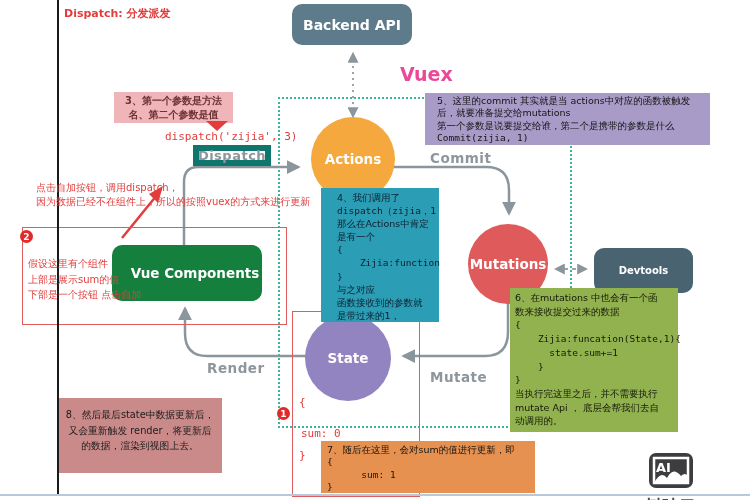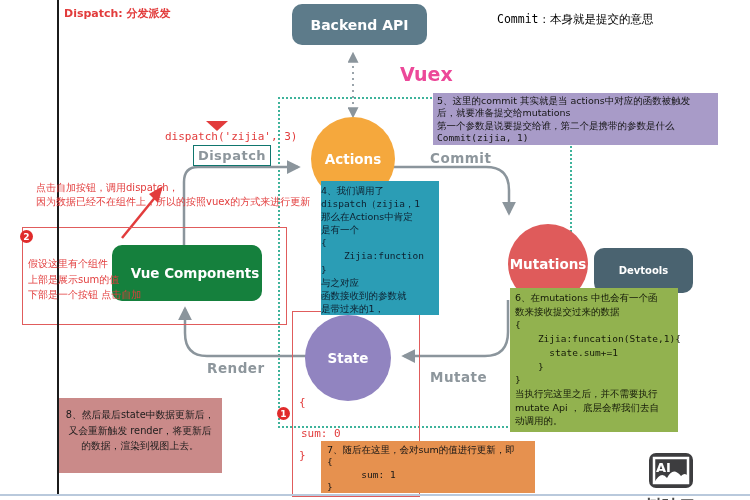--- a/index.html
+++ b/index.html
@@ -8,50 +8,50 @@
 
   .abs { position:absolute; }
   svg.layer { position:absolute; left:0; top:0; z-index:2; pointer-events:none; }
 
   
   .vuex-box { left:278px; top:97px; width:294px; height:331px; border:2px dotted #3eb39b; z-index:1; }
 
   
   .node { display:flex; align-items:center; justify-content:center; color:#fff; font-weight:bold; z-index:3; }
   .rect-node { border-radius:10px; }
-  .backend { left:292px; top:4px; width:135px; height:41px; background:#5d7b8a; font-size:14px; }
+  .backend { left:292px; top:4px; width:120px; height:41px; background:#5d7b8a; font-size:14px; }
   .vuecomp { left:112px; top:245px; width:150px; height:56px; background:#15803d; font-size:13.5px;padding-left:16px; }
   .devtools { left:594px; top:248px; width:99px; height:45px; background:#4a6370; font-size:10px; }
   .circle-node { border-radius:50%; }
   .actions   { left:311px; top:117px; width:84px; height:84px; background:#f5a83d; font-size:13.5px; }
-  .mutations { left:468px; top:224px; width:80px; height:80px; background:#df5b5b; font-size:13.5px;margin-left:40px; }
+  .mutations { left:468px; top:224px; width:80px; height:80px; background:#df5b5b; font-size:13.5px; }
   .state     { left:305px; top:315px; width:86px; height:86px; background:#9184c0; font-size:13.5px; }
 
   .vuex-title { left:400px; top:63px; color:#ec4899; font-size:19px; font-weight:bold; z-index:3; }
 
   .edge-label { color:#8d969c; font-size:13.5px; font-weight:bold; z-index:3; letter-spacing:0.5px; }
   .lbl-commit { left:430px; top:150px; }
   .lbl-render { left:207px; top:360px; }
   .lbl-mutate { left:430px; top:369px; }
-  .dispatch-badge { left:193px; top:145px; width:78px; height:21px; background:#fff; border:1px solid #0f766e;
+  .dispatch-badge { left:193px; top:145px; width:78px; height:21px; background:#fff; border:6px solid #0f766e;
                     display:flex; align-items:center; justify-content:center; z-index:4;
                     color:#8d969c; font-size:13px; font-weight:bold; letter-spacing:0.5px; }
 
   
   .note { z-index:5; color:#141414; font-size:9.5px; line-height:14.2px; }
   .note .ln { white-space:pre; }
   .mono { font-family:"DejaVu Sans Mono","Liberation Mono",monospace; }
   .note3 { left:114px; top:92px; width:119px; height:31px; background:#f0b5b8; color:#6e3336;
            font-size:10px; line-height:14px; font-weight:bold; text-align:center; padding-top:2px; }
   .note3-pointer { left:206px; top:121px; width:0; height:0; border-left:11px solid transparent;
                    border-right:11px solid transparent; border-top:10px solid #e23c3c; z-index:5; }
-  .note4 { left:321px; top:181px; width:118px; height:134px; background:#2b9db5; color:#0d2030;
-           padding:3px 0; font-size:9.5px; line-height:13.1px; }
+  .note4 { left:321px; top:188px; width:118px; height:134px; background:#2b9db5; color:#0d2030;
+           padding:3px 16px; font-size:9.5px; line-height:13.1px; }
   .note5 { left:425px; top:93px; width:285px; height:52px; background:#a89bc8; color:#151515;
-           padding:2px 4px; font-size:9.5px; line-height:12.3px;margin-left:8px; }
+           padding:2px 12px; font-size:9.5px; line-height:12.3px; }
   .note6 { left:510px; top:288px; width:168px; height:144px; background:#92b24f; color:#151a09;
            padding:3px 5px; font-size:9.5px; line-height:13.7px; }
   .note7 { left:321px; top:441px; width:214px; height:52px; background:#e6914f; color:#161616;
            padding:3px 6px; font-size:9.5px; line-height:12.3px; }
   .note8 { left:58px; top:398px; width:164px; height:75px; background:#ca8a89; color:#1c1c1c;
            padding:9px 4px; font-size:9.8px; line-height:15.5px; text-align:center; }
 
   
   .red-text { color:#e23c3c; z-index:6; }
   .top-left-red { left:64px; top:6px; font-size:11px; font-weight:bold; }
@@ -133,22 +133,25 @@
     </div>
 
   <div class="abs vuex-title">Vuex</div>
 
   <div class="abs dispatch-badge">Dispatch</div>
   <div class="abs edge-label lbl-commit">Commit</div>
   <div class="abs edge-label lbl-render">Render</div>
   <div class="abs edge-label lbl-mutate">Mutate</div>
 
   <div class="abs red-text top-left-red">Dispatch: 分发派发</div>
-  <div class="abs top-right-black">Commit：本身就是提交的意思</div>
-
+
+  <div class="abs note note3">
+    <div class="ln">3、第一个参数是方法</div>
+    <div class="ln">名、第二个参数是值</div>
+  </div>
   <div class="abs note3-pointer"></div>
   <div class="abs red-text dispatch-call mono">dispatch('zijia', 3)</div>
 
   <div class="abs red-text click-note">
     <div class="ln">点击自加按钮，调用dispatch，</div>
     <div class="ln">因为数据已经不在组件上，所以的按照vuex的方式来进行更新</div>
   </div>
   <div class="abs red-frame frame-a"></div>
   <div class="abs badge badge2">2</div>
   <div class="abs red-text comp-note">

